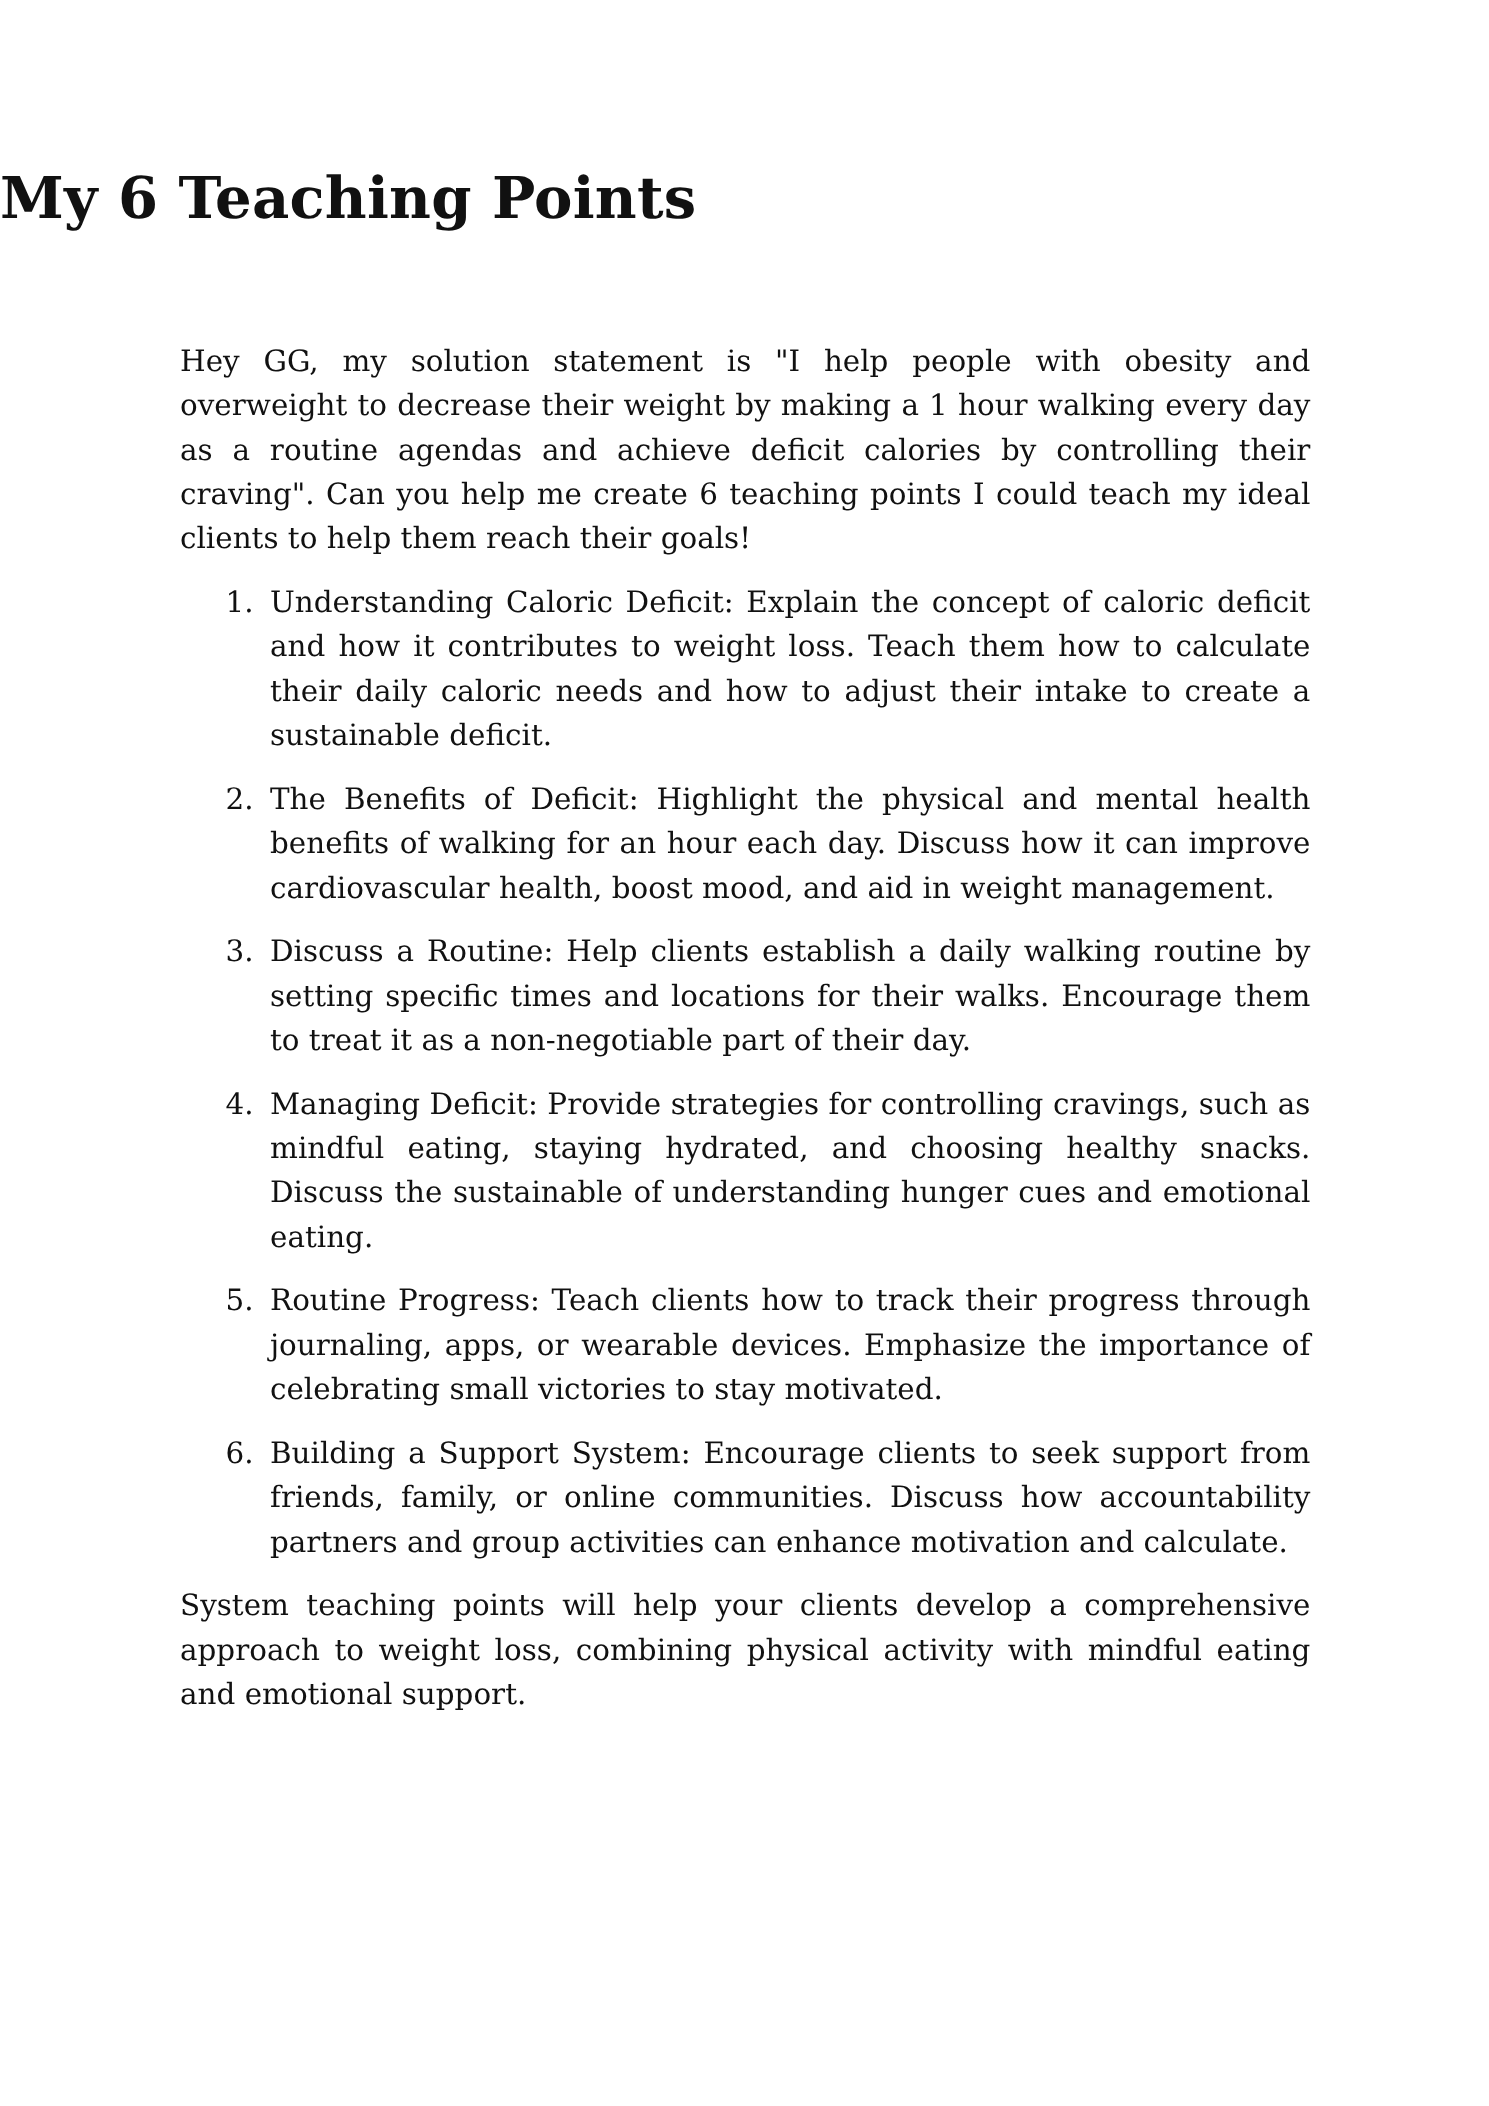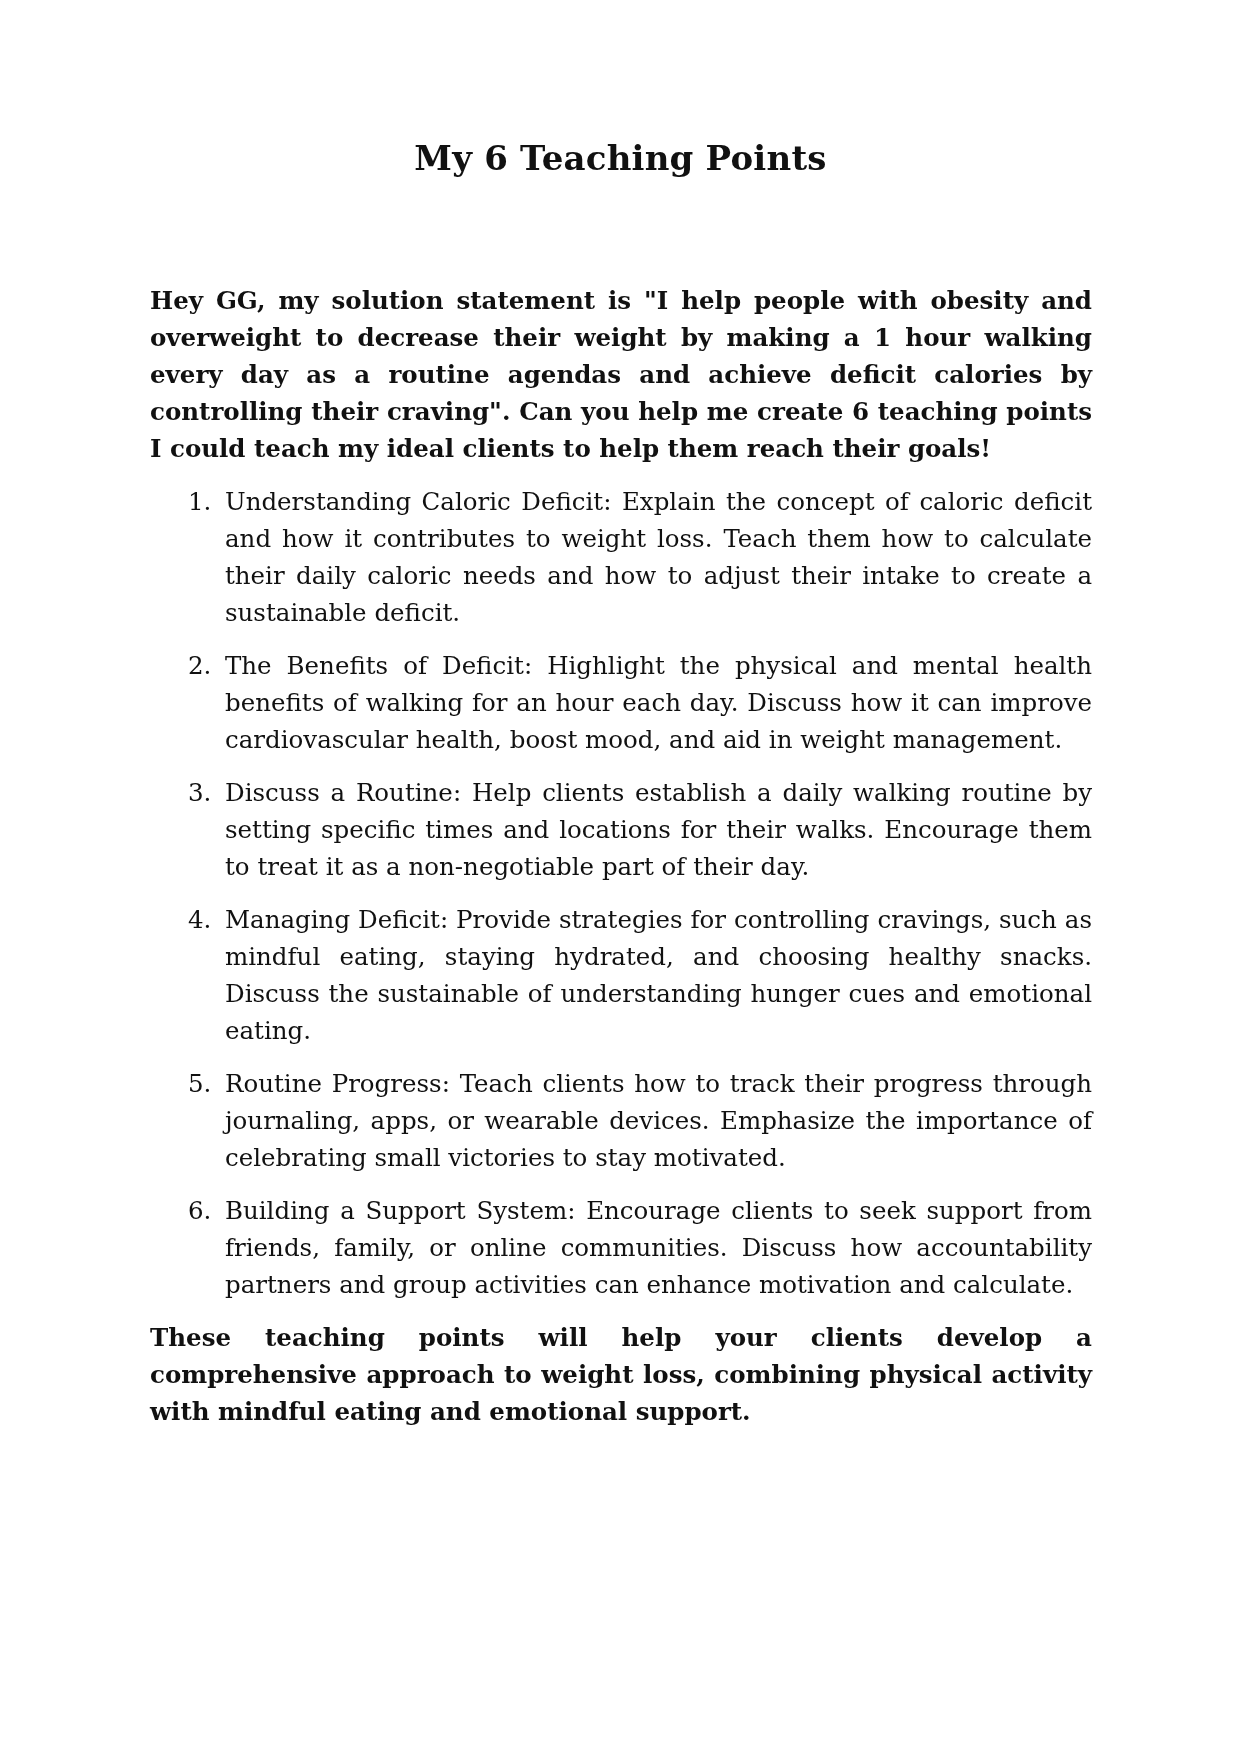--- a/index.html
+++ b/index.html
@@ -1,36 +1,36 @@
 <!DOCTYPE html>
 <html><head>
 <meta charset="utf-8">
 <style>
   html, body { margin:0; padding:0; background:#ffffff; }
   body { width:1241px; height:1755px; position:relative; overflow:hidden;
          font-family:"DejaVu Serif","Liberation Serif",serif; color:#111; }
-  .title { position:absolute; top:138px; left:0; width:1241px; text-align:center;
-           font-weight:bold; font-size:34px; margin:0; letter-spacing:0.2px; }
+  .title { position:absolute; top:138px; left:0; width:1241px; 
+           font-weight:bold; font-size:48px; margin:0; letter-spacing:0.2px; }
   .content { position:absolute; top:282px; left:150px; width:942px;
              font-size:24.5px; line-height:37px; text-align:justify; }
-  .para { margin:0 0 16px 0;font-weight:bold; }
+  .para { margin:0 0 16px 0; }
   ol { margin:0; padding:0 0 0 0; list-style:none; }
   li { position:relative; padding-left:75px; margin:0 0 16px 0; }
   .num { position:absolute; left:38px; top:0; }
   b { font-weight:normal; }
 </style>
 </head>
 <body>
 
 <h1 class="title">My 6 Teaching Points</h1>
 
 <div class="content">
   <p class="para">Hey GG, my solution statement is "I help people with obesity and overweight to decrease their weight by making a 1 hour walking every day as a routine agendas and achieve deficit calories by controlling their craving". Can you help me create 6 teaching points I could teach my ideal clients to help them reach their goals!</p>
   <ol>
     <li><span class="num">1.</span><b>Understanding Caloric Deficit</b><span>: Explain the concept of caloric deficit and how it contributes to weight loss. Teach them how to calculate their daily caloric needs and how to adjust their intake to create a sustainable deficit.</span></li>
     <li><span class="num">2.</span><b>The Benefits of Deficit</b><span>: Highlight the physical and mental health benefits of walking for an hour each day. Discuss how it can improve cardiovascular health, boost mood, and aid in weight management.</span></li>
     <li><span class="num">3.</span><b>Discuss a Routine</b><span>: Help clients establish a daily walking routine by setting specific times and locations for their walks. Encourage them to treat it as a non-negotiable part of their day.</span></li>
     <li><span class="num">4.</span><b>Managing Deficit</b><span>: Provide strategies for controlling cravings, such as mindful eating, staying hydrated, and choosing healthy snacks. Discuss the sustainable of understanding hunger cues and emotional eating.</span></li>
     <li><span class="num">5.</span><b>Routine Progress</b><span>: Teach clients how to track their progress through journaling, apps, or wearable devices. Emphasize the importance of celebrating small victories to stay motivated.</span></li>
     <li><span class="num">6.</span><b>Building a Support System</b><span>: Encourage clients to seek support from friends, family, or online communities. Discuss how accountability partners and group activities can enhance motivation and calculate.</span></li>
   </ol>
-  <p class="para">These teaching points will help your clients develop a comprehensive approach to weight loss, combining physical activity with mindful eating and emotional support.</p>
+  <p class="para">System teaching points will help your clients develop a comprehensive approach to weight loss, combining physical activity with mindful eating and emotional support.</p>
 </div>
 
 </body></html>

